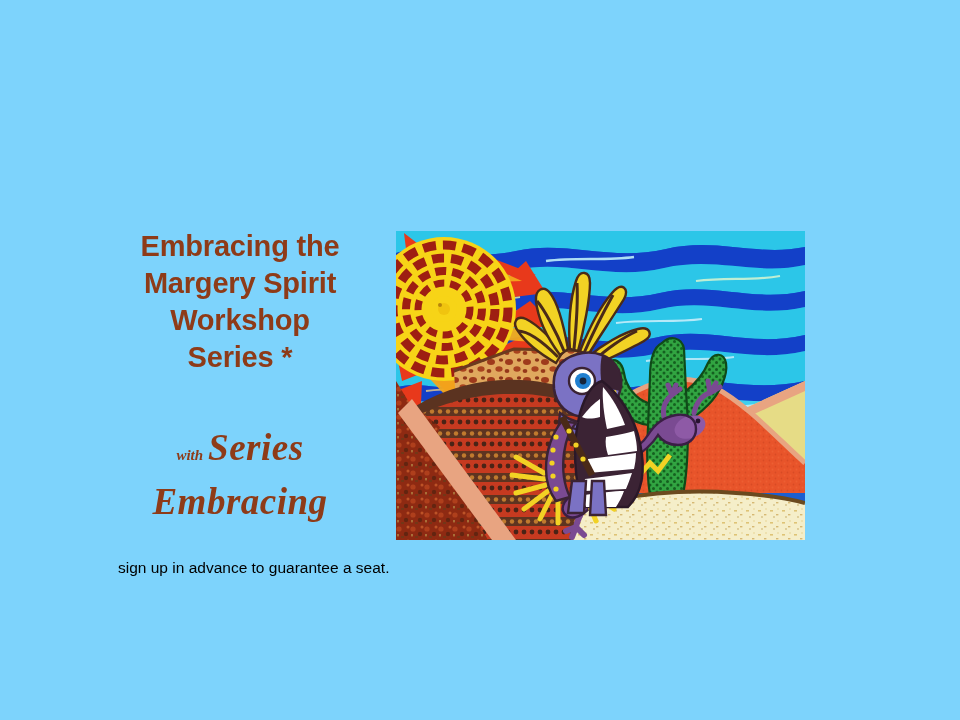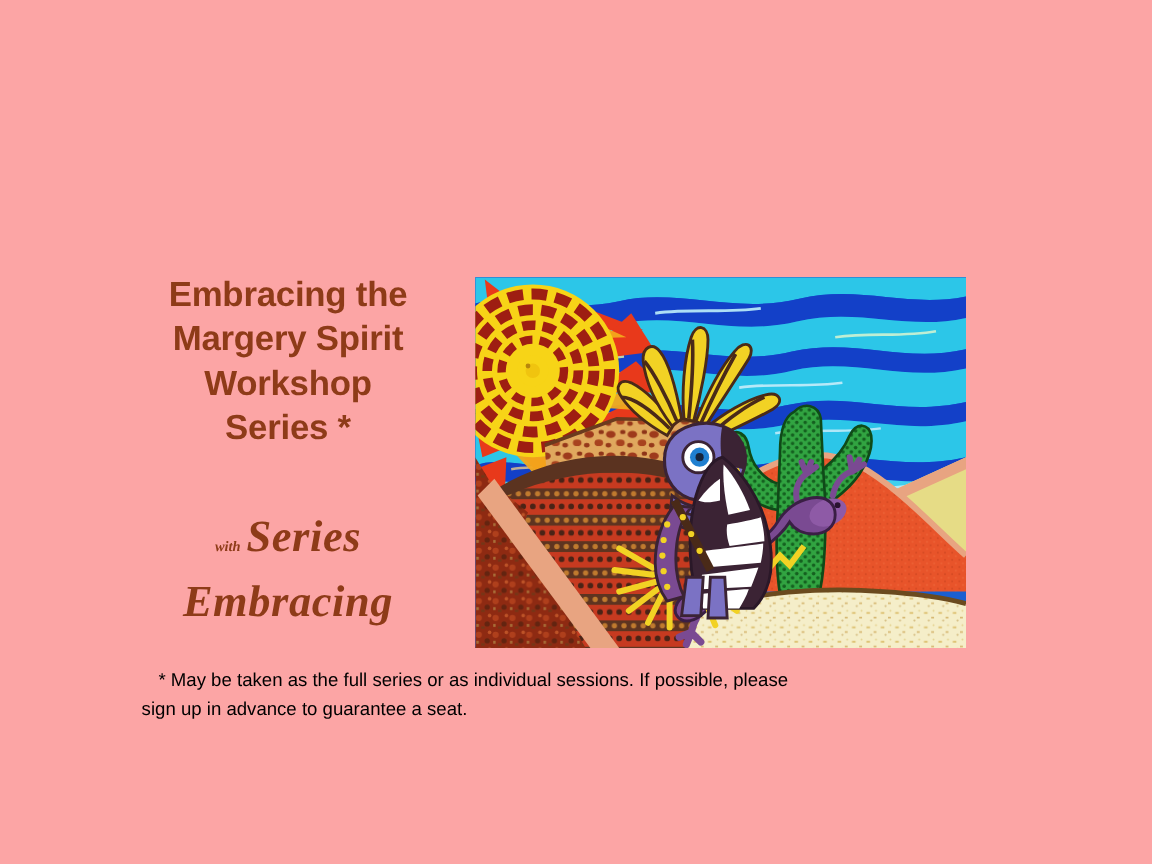--- a/index.html
+++ b/index.html
@@ -8,21 +8,21 @@
     padding: 0;
     background: #ffffff;
   }
   body {
     font-family: "Liberation Sans", sans-serif;
   }
   #slide {
     position: relative;
     width: 960px;
     height: 720px;
-    background: #fca5a5;
+    background: #7dd3fc;
     overflow: hidden;
   }
 
   
   #title-block {
     position: absolute;
     left: 96px;
     top: 228px;
     width: 288px;
     text-align: center;
@@ -50,21 +50,21 @@
     white-space: nowrap;
   }
   #presenter-line-2 {
     line-height: 46px;
     white-space: nowrap;
   }
   .script-small {
     font-family: "Liberation Serif", serif;
     font-style: italic;
     font-weight: bold;
-    font-size: 12px;
+    font-size: 15px;
     color: #8E3B18;
     vertical-align: baseline;
     margin-right: 5px;
     text-align: center;
   }
   .script-big {
     font-family: "Liberation Serif", serif;
     font-style: italic;
     font-weight: bold;
     font-size: 37px;
@@ -112,21 +112,20 @@
   <div id="presenter-block">
     <div id="presenter-line-1">
       <span class="script-small">with</span><span class="script-big">Series</span>
     </div>
     <div id="presenter-line-2">
       <span class="script-big">Embracing</span>
     </div>
   </div>
 
   <div id="footnote">
-    <div class="fn-indent">* May be taken as the full series or as individual sessions.  If possible, please</div>
     <div>sign up in advance to guarantee a seat.</div>
   </div>
 
   <div id="artwork">
     <svg viewBox="0 0 409 309" preserveAspectRatio="none">
       <defs>
 
         <pattern id="cactusDots" width="7" height="7" patternUnits="userSpaceOnUse">
           <rect width="7" height="7" fill="#31A441"></rect>
           <circle cx="2" cy="2" r="1.5" fill="#14601F"></circle>

